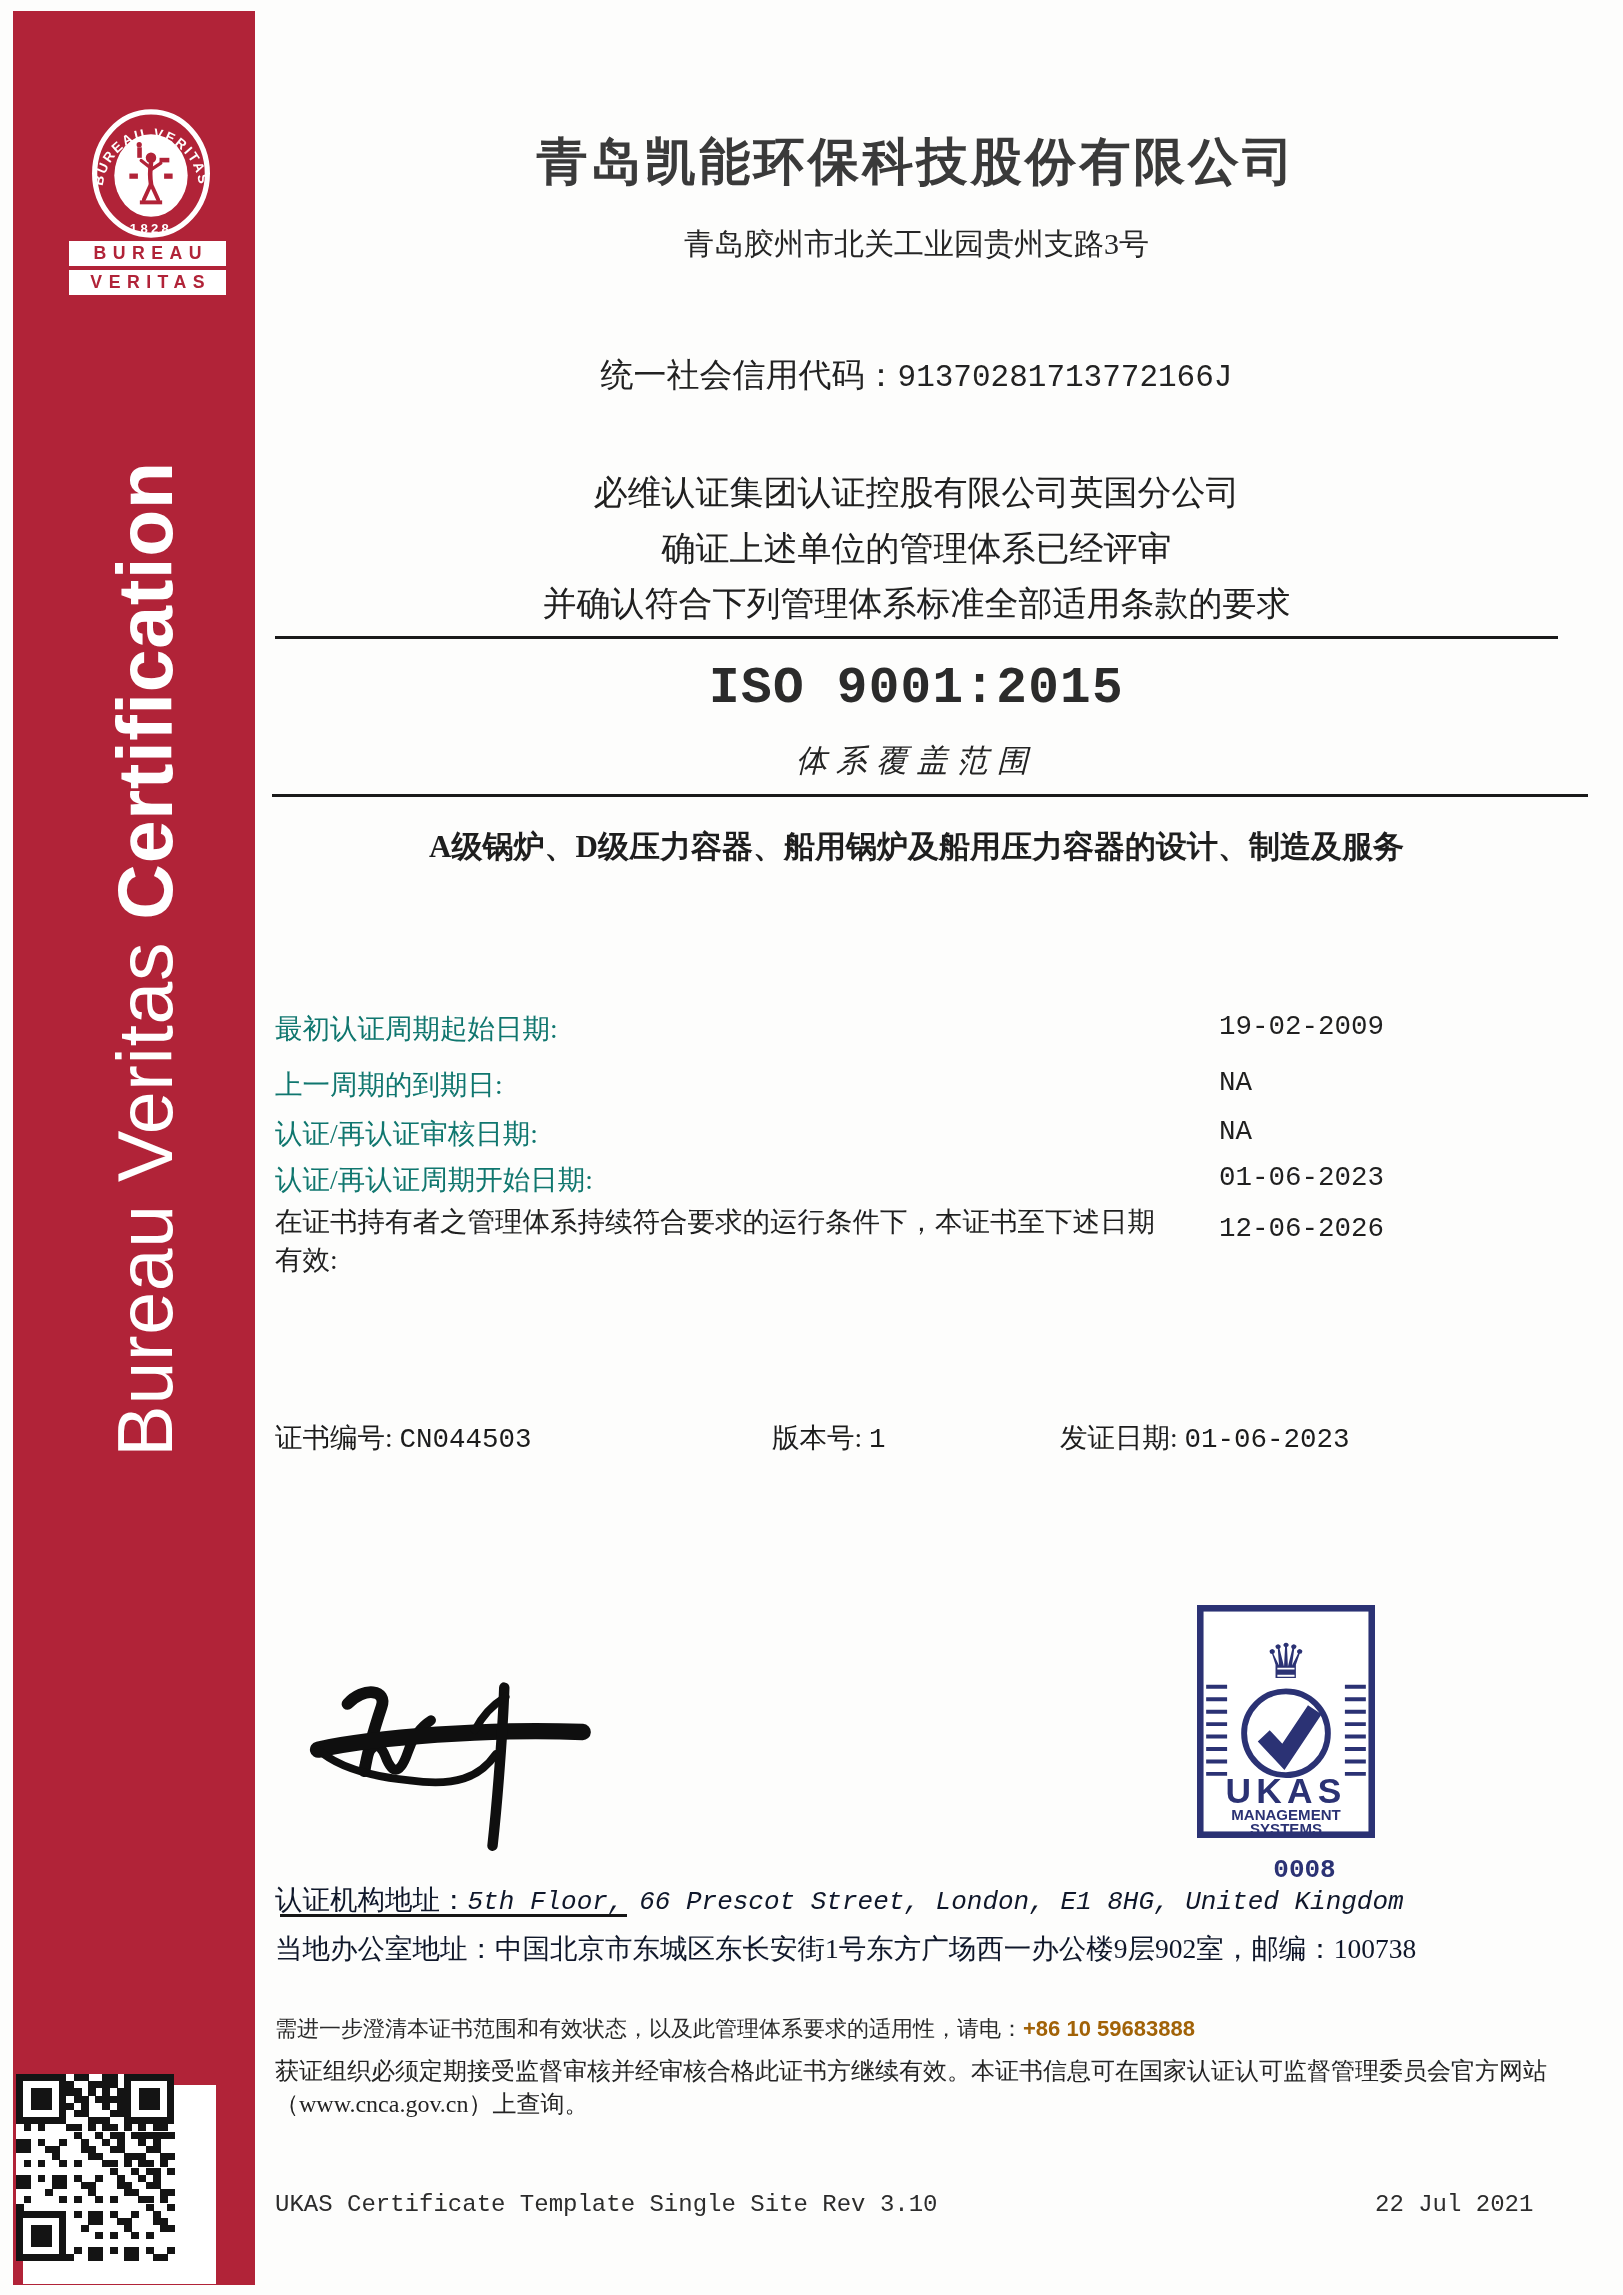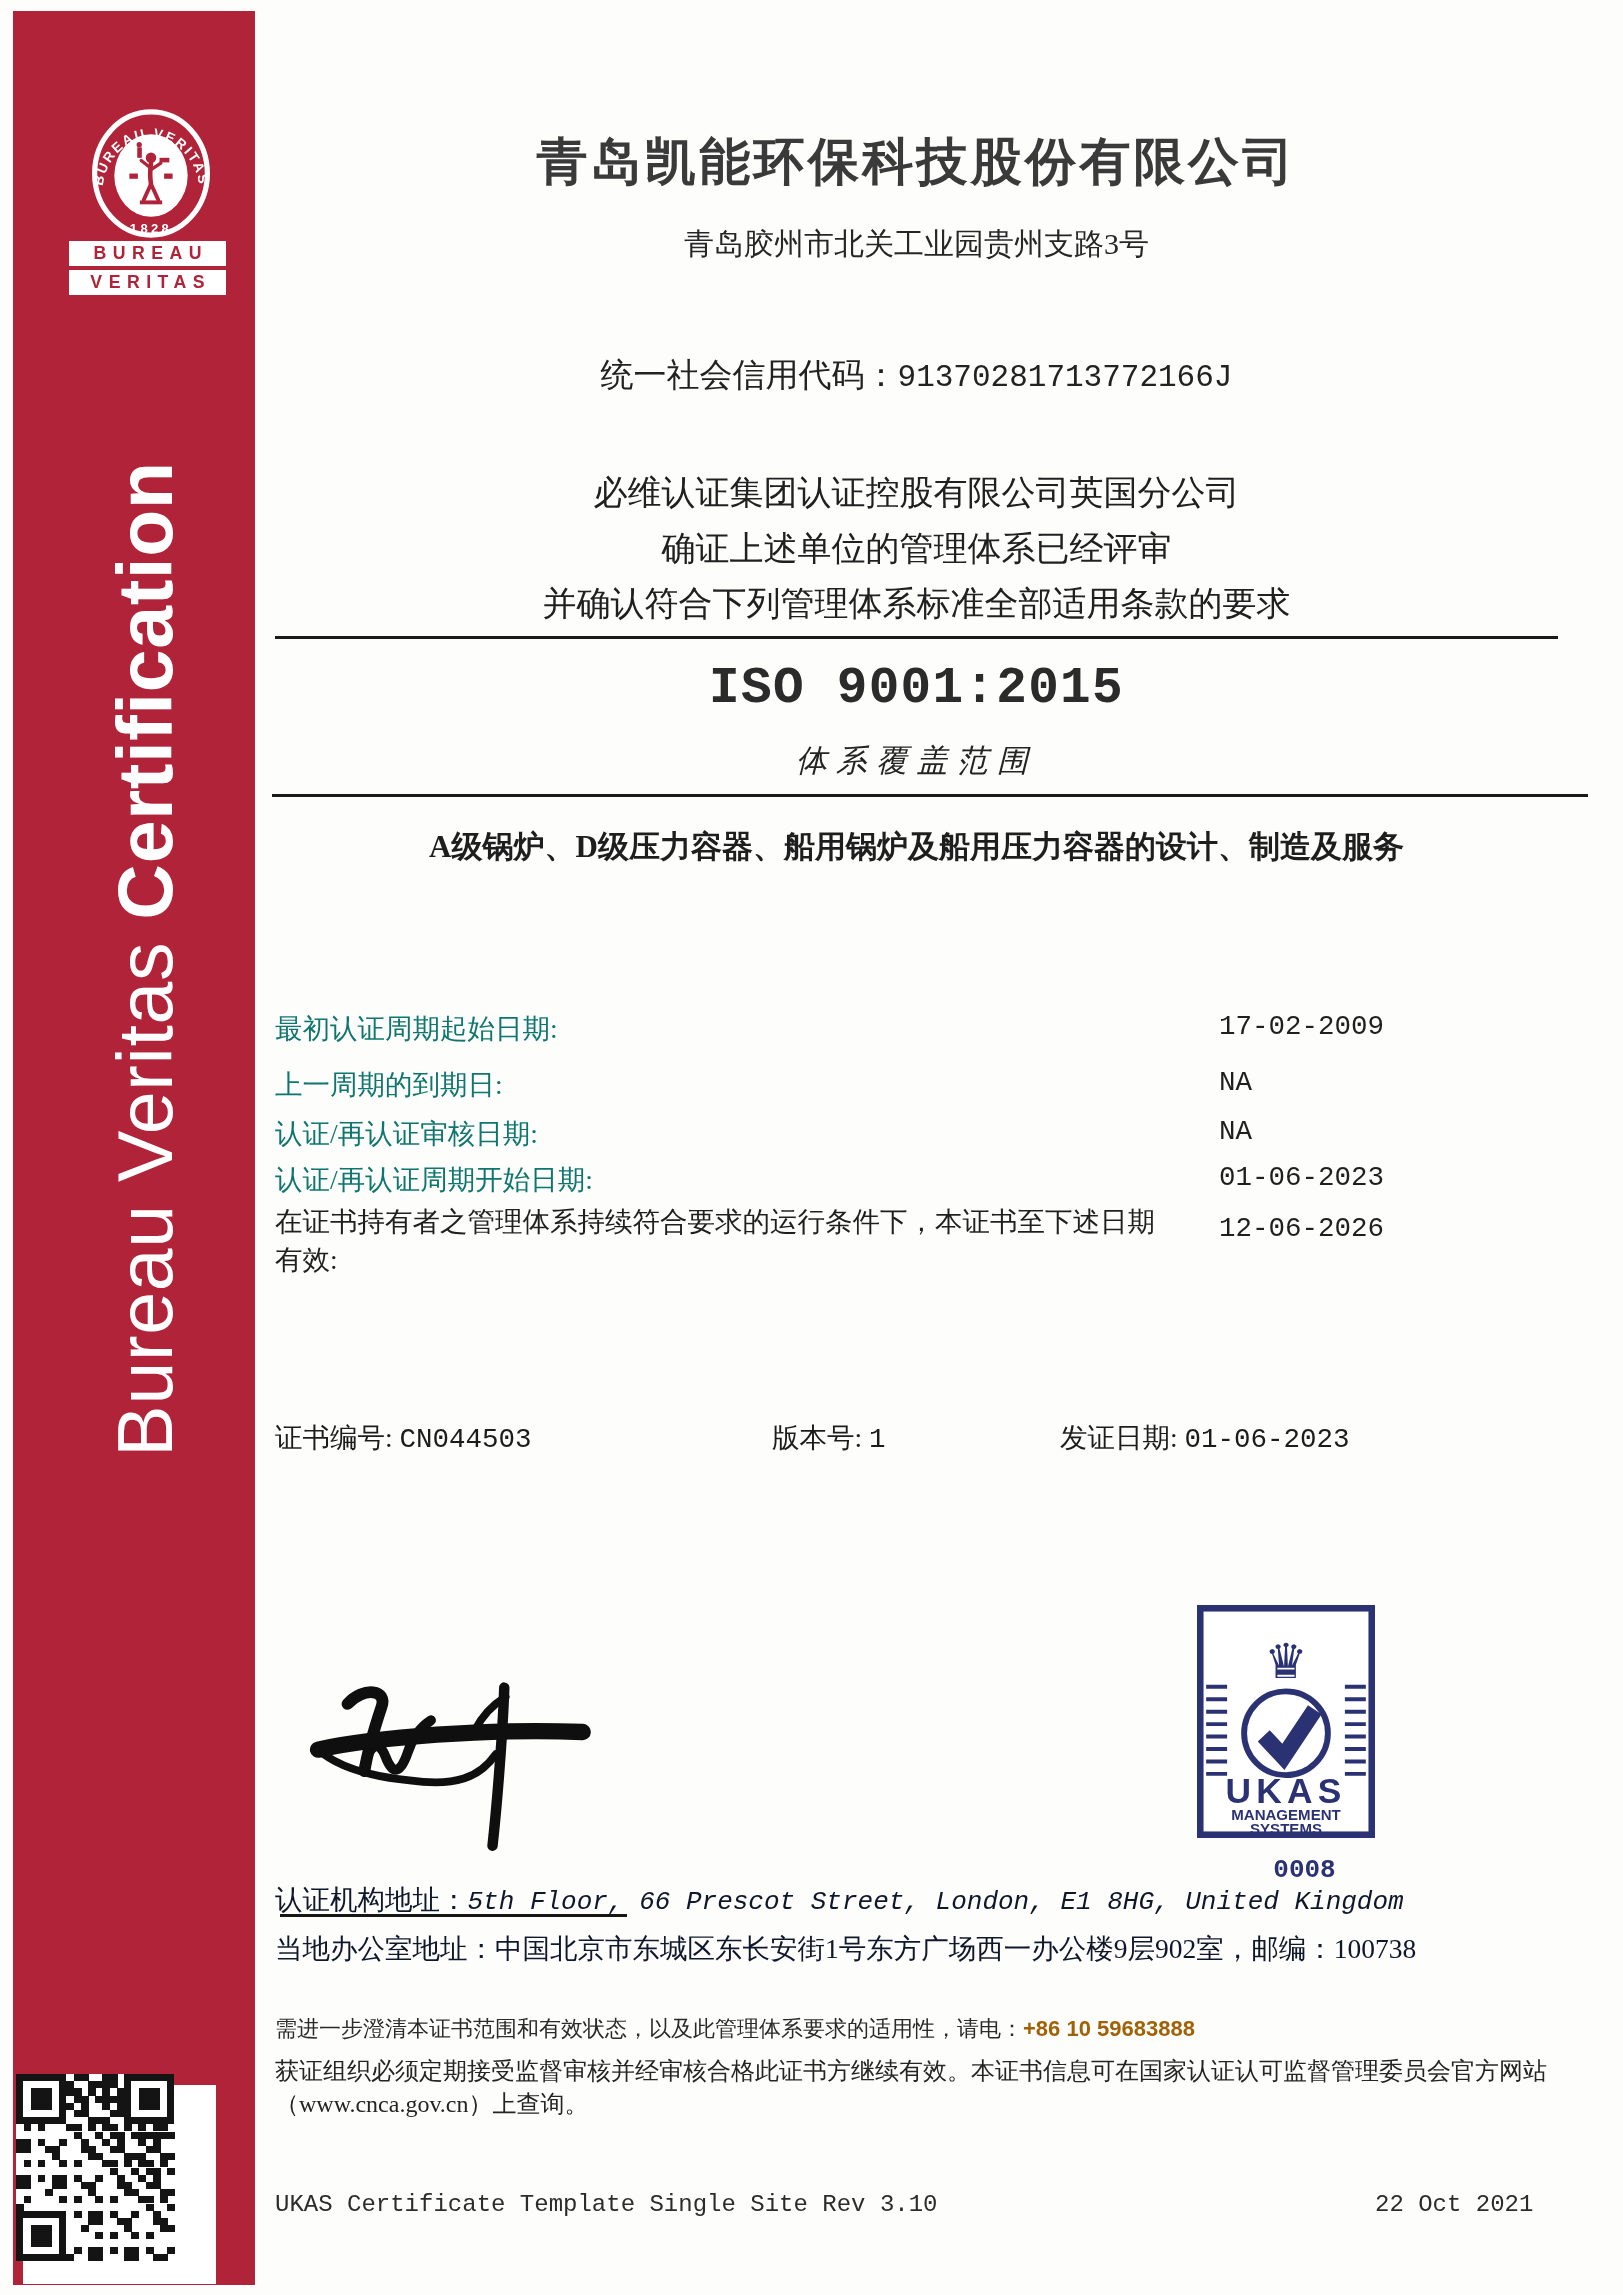--- a/index.html
+++ b/index.html
@@ -286,21 +286,21 @@
   <div class="center stmt stmt1">必维认证集团认证控股有限公司英国分公司</div>
   <div class="center stmt stmt3">并确认符合下列管理体系标准全部适用条款的要求</div>
 
   <div class="rule rule1"></div>
   <div class="center iso">ISO 9001:2015</div>
   <div class="center scope-label">体系覆盖范围</div>
   <div class="rule rule2"></div>
   <div class="center scope-text">A级锅炉、D级压力容器、船用锅炉及船用压力容器的设计、制造及服务</div>
 
   <div class="dlabel" style="top:1011px">最初认证周期起始日期:</div>
-  <div class="dvalue" style="top:1011px">17-02-2009</div>
+  <div class="dvalue" style="top:1011px">19-02-2009</div>
   <div class="dlabel" style="top:1067px">上一周期的到期日:</div>
   <div class="dvalue" style="top:1067px">NA</div>
   <div class="dlabel" style="top:1116px">认证/再认证审核日期:</div>
   <div class="dvalue" style="top:1116px">NA</div>
   <div class="dlabel" style="top:1162px">认证/再认证周期开始日期:</div>
   <div class="dvalue" style="top:1162px">01-06-2023</div>
   <div class="validity-label">在证书持有者之管理体系持续符合要求的运行条件下，本证书至下述日期有效:</div>
   <div class="dvalue" style="top:1213px">12-06-2026</div>
 
   <div class="cert-row">
@@ -337,15 +337,15 @@
   <div class="ukas-number">0008</div>
 
   <div class="addr" style="top:1882px"><span>认证机构地址：</span><span class="en">5th Floor, 66 Prescot Street, London, E1 8HG, United Kingdom</span></div>
   <div class="addr" style="top:1931px"><span>当地办公室地址：</span><span>中国北京市东城区东长安街1号东方广场西一办公楼9层902室，邮编：100738</span></div>
 
   <div class="phone"><span>需进一步澄清本证书范围和有效状态，以及此管理体系要求的适用性，请电：</span><span class="num">+86 10 59683888</span></div>
 
   <div class="note">获证组织必须定期接受监督审核并经审核合格此证书方继续有效。本证书信息可在国家认证认可监督管理委员会官方网站（www.cnca.gov.cn）上查询。</div>
 
   <div class="foot-mono ft-left">UKAS Certificate Template Single Site Rev 3.10</div>
-  <div class="foot-mono ft-right">22 Oct 2021</div>
+  <div class="foot-mono ft-right">22 Jul 2021</div>
 </div>
 
 
 </body></html>

